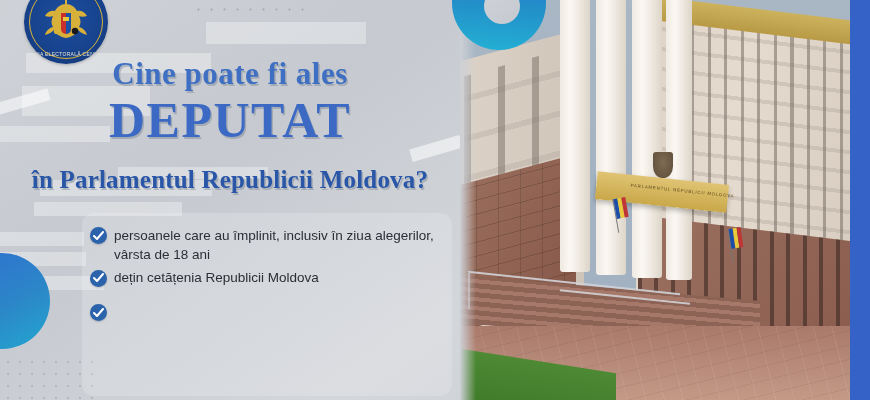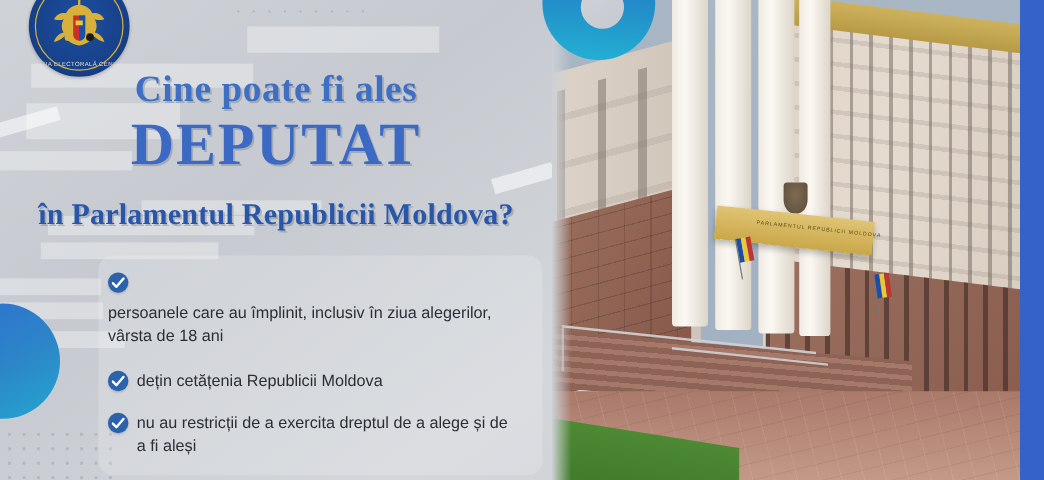--- a/index.html
+++ b/index.html
@@ -102,22 +102,22 @@
     background:rgba(255,255,255,.18);
     border-radius:12px;
   }
   .bullet{
     position:relative;
     display:flex;align-items:flex-start;gap:7px;
     padding:0 18px 0 8px;
     color:#2b2f35;font-size:13.5px;line-height:19px;
     font-family:"Liberation Sans",sans-serif;
   }
-  #b1{margin-top:13px;flex-direction:column;}
-  #b2{margin-top:19px;}
+  #b1{margin-top:13px;}
+  #b2{margin-top:4px;align-items:center;}
   #b3{margin-top:16px;}
   .chk{
     flex:0 0 auto;width:17px;height:17px;border-radius:50%;
     background:#2a62ab;position:relative;margin-top:1px;
     box-shadow:0 1px 2px rgba(0,0,0,.18);
   }
   .chk svg{position:absolute;left:3px;top:3.5px;}
   .b-text{flex:1 1 auto;}
 
   
@@ -357,17 +357,16 @@
           </svg>
       </span>
       <span class="b-text">dețin cetățenia Republicii Moldova</span>
     </div>
     <div class="bullet" id="b3">
       <span class="chk">
         <svg width="11" height="10" viewBox="0 0 11 10">
             <path d="M1 5 L4 8 L10 1" stroke="#fff" stroke-width="2" fill="none" stroke-linecap="round" stroke-linejoin="round"></path>
           </svg>
       </span>
-      <span class="b-text">nu au restricții de a exercita dreptul de a alege și de a fi aleși</span>
     </div>
   </div>
 
 </div>
 
 </body></html>

